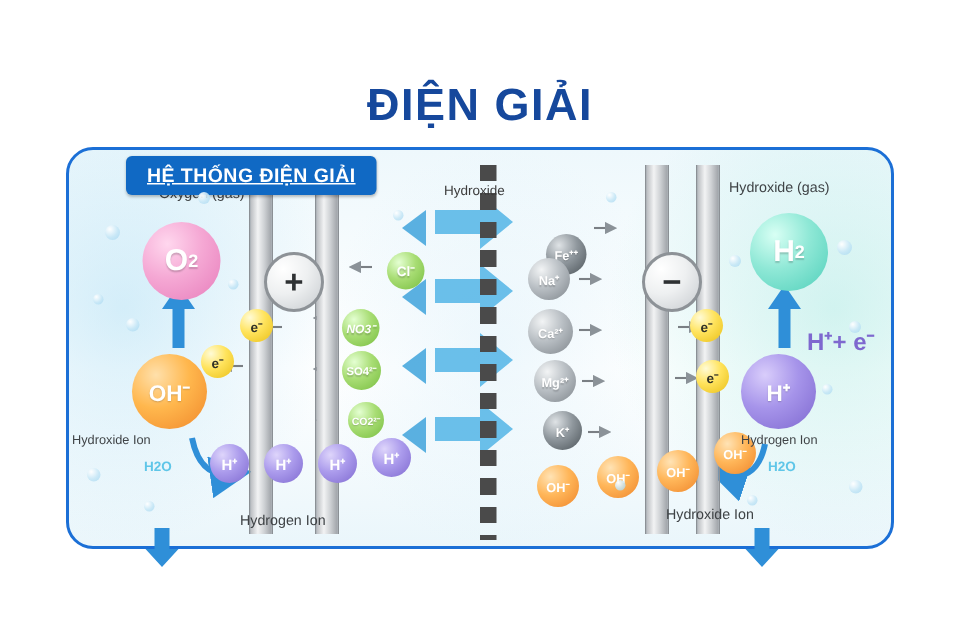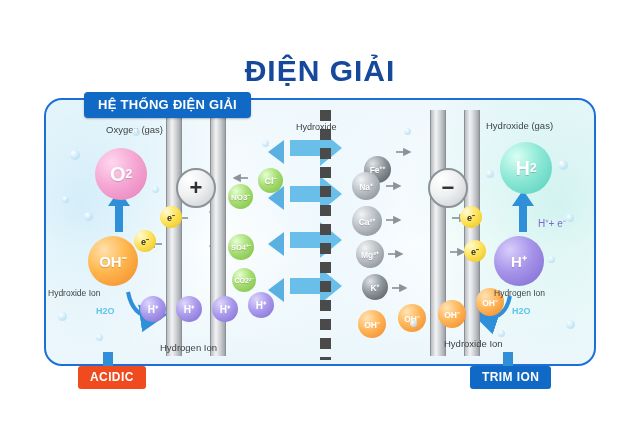--- a/index.html
+++ b/index.html
@@ -53,29 +53,30 @@
     right: 0; top: 0; width: 190px; height: 264px;
     background: radial-gradient(ellipse at 80% 40%, rgba(176,235,228,0.55), rgba(255,255,255,0) 70%);
   }
   #wash-center {
     left: 170px; top: 0; width: 230px; height: 264px;
     background: radial-gradient(ellipse at 50% 50%, rgba(220,240,250,0.5), rgba(255,255,255,0) 72%);
   }
 
   
   #banner {
-    left: 84px; top: 92px;
+    left: 84px; top: 104px;
     padding: 5px 14px 6px 14px;
     background: #1069c4;
     color: #ffffff;
     font-size: 13px;
     font-weight: bold;
     border-radius: 4px;
     letter-spacing: 0.3px;
     box-shadow: 0 1px 2px rgba(0,0,0,0.25);
+    text-decoration: underline;
   }
 
   
   .plate {
     background: linear-gradient(90deg,#b9bcc0 0%, #f2f3f4 35%, #cfd2d5 65%, #9fa3a8 100%);
     border-left: 1px solid #8b9095;
     border-right: 1px solid #8b9095;
   }
   #plate-a { left: 166px; top: 110px; width: 14px; height: 246px; }
   #plate-b { left: 210px; top: 110px; width: 14px; height: 246px; }
@@ -151,21 +152,21 @@
     text-shadow: 0 1px 1px rgba(0,0,0,0.2);
     font-size: 8px;
   }
 
   .ion-green   { background: radial-gradient(circle at 32% 28%, #e4ffd2 0%, #a8dd74 45%, #77bd3f 100%); }
   .ion-gray    { background: radial-gradient(circle at 32% 28%, #f2f4f5 0%, #b9bfc4 45%, #7e858b 100%); }
   .ion-dark    { background: radial-gradient(circle at 32% 28%, #dfe3e6 0%, #8f979d 45%, #4b5358 100%); }
 
   
   #ion-cl   { left: 258px; top: 168px; width: 25px; height: 25px; font-size: 9px; }
-  #ion-no3  { left: 228px; top: 184px; width: 25px; height: 25px; font-size: 8px; }
+  #ion-no3  { left: 228px; top: 206px; width: 25px; height: 25px; font-size: 8px; font-style: italic; }
   #ion-so4  { left: 228px; top: 234px; width: 26px; height: 26px; font-size: 7.5px; }
   #ion-co2  { left: 232px; top: 268px; width: 24px; height: 24px; font-size: 7px; }
 
   
   #ion-fe  { left: 364px; top: 156px; width: 27px; height: 27px; font-size: 8.5px; }
   #ion-na  { left: 352px; top: 172px; width: 28px; height: 28px; font-size: 8.5px; }
   #ion-ca  { left: 352px; top: 206px; width: 30px; height: 30px; font-size: 8.5px; }
   #ion-mg  { left: 356px; top: 240px; width: 28px; height: 28px; font-size: 8.5px; }
   #ion-k   { left: 362px; top: 274px; width: 26px; height: 26px; font-size: 8.5px; }
 
@@ -355,32 +356,30 @@
   <div id="hion-1" class="abs hion">H⁺</div>
   <div id="hion-2" class="abs hion">H⁺</div>
   <div id="hion-3" class="abs hion">H⁺</div>
   <div id="hion-4" class="abs hion">H⁺</div>
 
   <div id="ohion-1" class="abs ohion">OH⁻</div>
   <div id="ohion-2" class="abs ohion">OH⁻</div>
   <div id="ohion-3" class="abs ohion">OH⁻</div>
   <div id="ohion-4" class="abs ohion">OH⁻</div>
 
-  <div class="abs" style="left:538px; top:216px; font-size:10px; font-weight:normal; color:#7e68cf;">H⁺+ e⁻</div>
+  <div class="abs" style="left:538px; top:216px; font-size:16px; font-weight:bold; color:#7e68cf;">H⁺+ e⁻</div>
 
   <div id="cap-hydroxide-left" class="abs caption">Hydroxide Ion</div>
   <div id="cap-hydrogen-right" class="abs caption">Hydrogen Ion</div>
   <div id="cap-hydrogen-bottom" class="abs caption">Hydrogen Ion</div>
   <div id="cap-hydroxide-bottom" class="abs caption">Hydroxide Ion</div>
 
   <div id="h2o-left" class="abs h2o-label">H2O</div>
   <div id="h2o-right" class="abs h2o-label">H2O</div>
 
-  <div id="pill-acidic" class="abs pill">ACIDIC</div>
-  <div id="pill-trim" class="abs pill">TRIM ION</div>
 
   <div class="abs drop" style="left:70px;  top:150px; width:10px; height:10px;"></div>
   <div class="abs drop" style="left:62px;  top:196px; width:7px;  height:7px;"></div>
   <div class="abs drop" style="left:84px;  top:212px; width:9px;  height:9px;"></div>
   <div class="abs drop" style="left:132px; top:128px; width:8px;  height:8px;"></div>
   <div class="abs drop" style="left:152px; top:186px; width:7px;  height:7px;"></div>
   <div class="abs drop" style="left:58px;  top:312px; width:9px;  height:9px;"></div>
   <div class="abs drop" style="left:96px;  top:334px; width:7px;  height:7px;"></div>
   <div class="abs drop" style="left:558px; top:160px; width:10px; height:10px;"></div>
   <div class="abs drop" style="left:566px; top:214px; width:8px;  height:8px;"></div>

